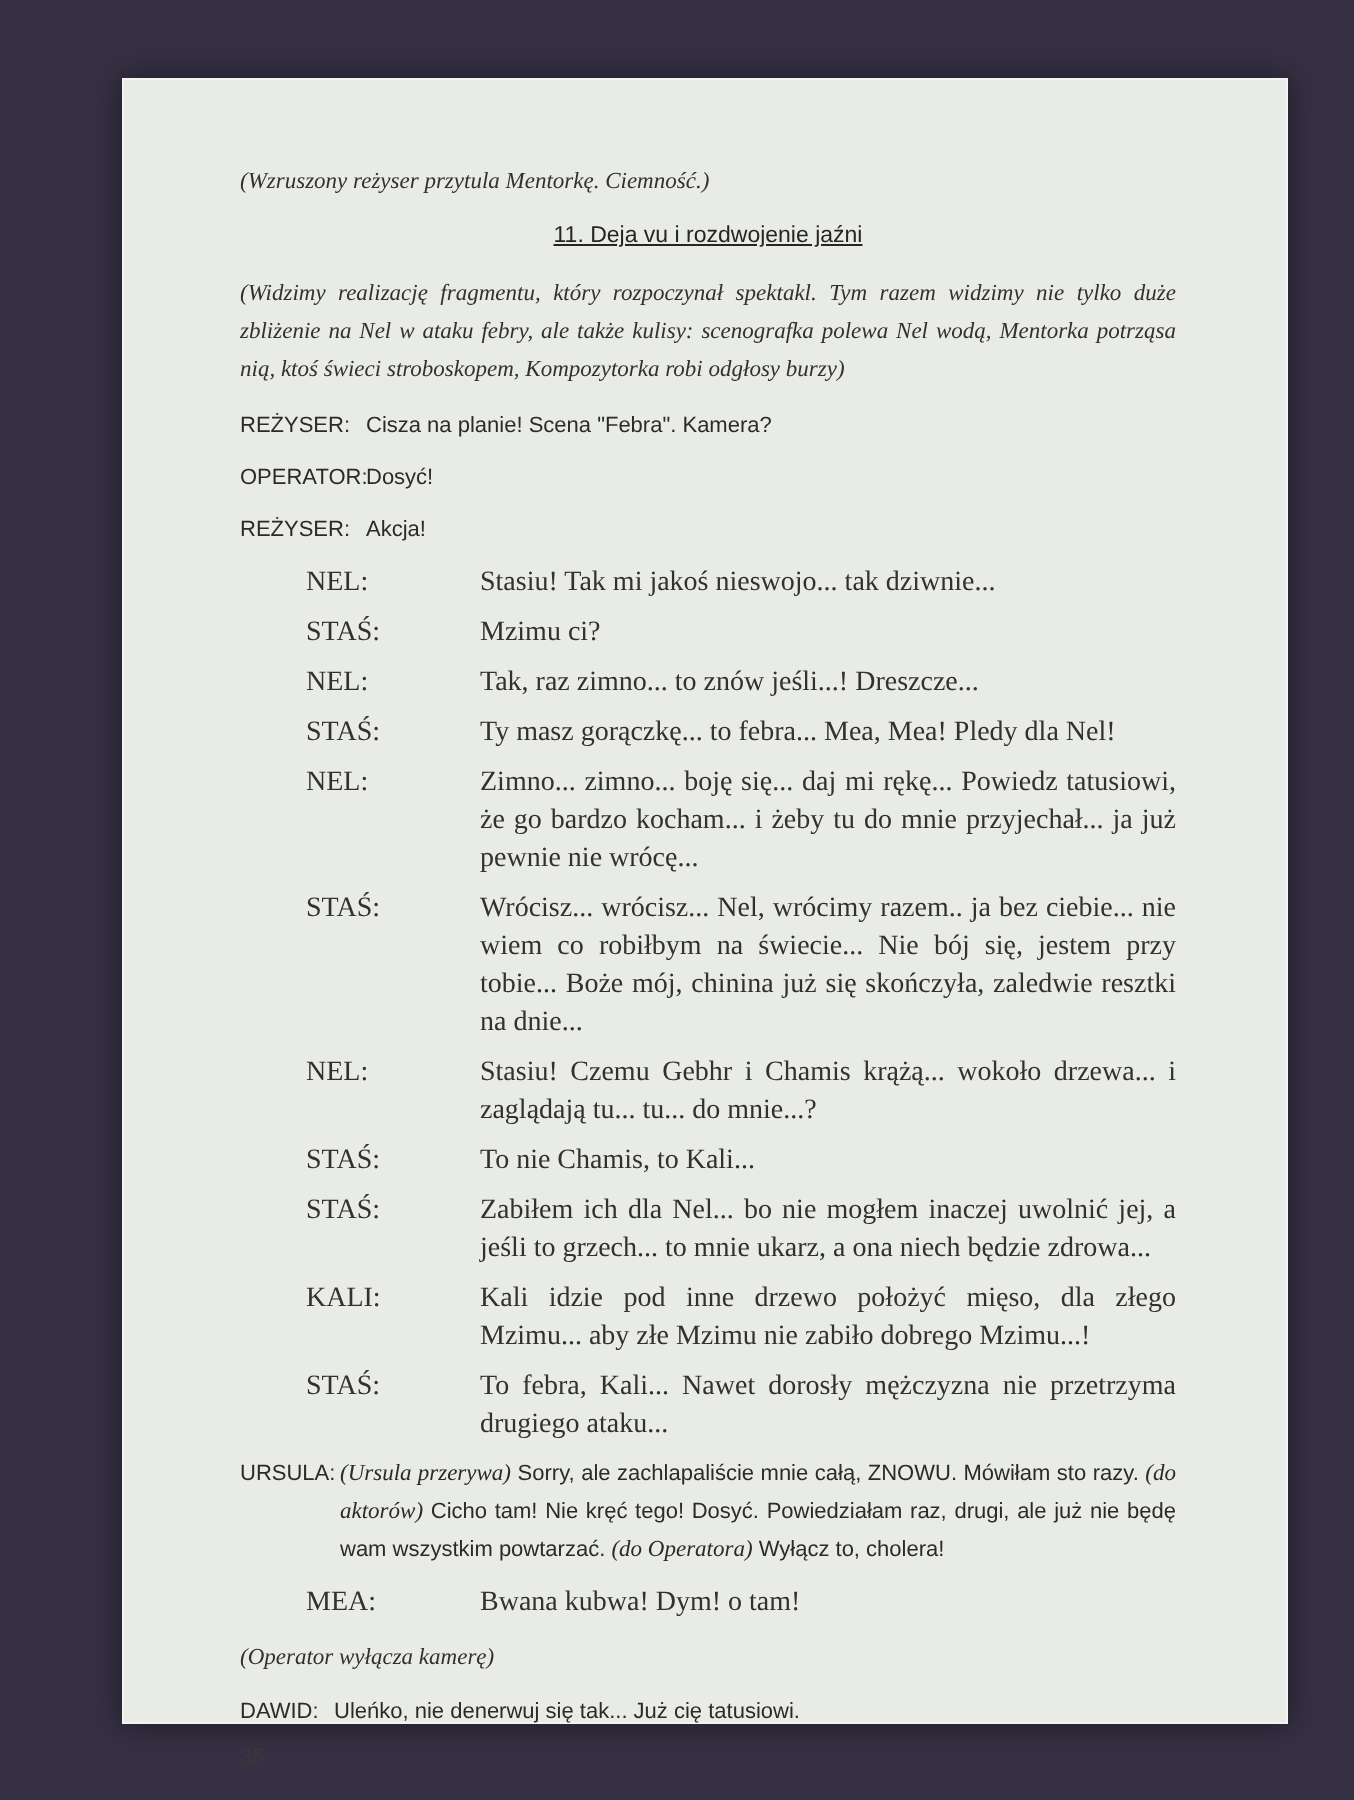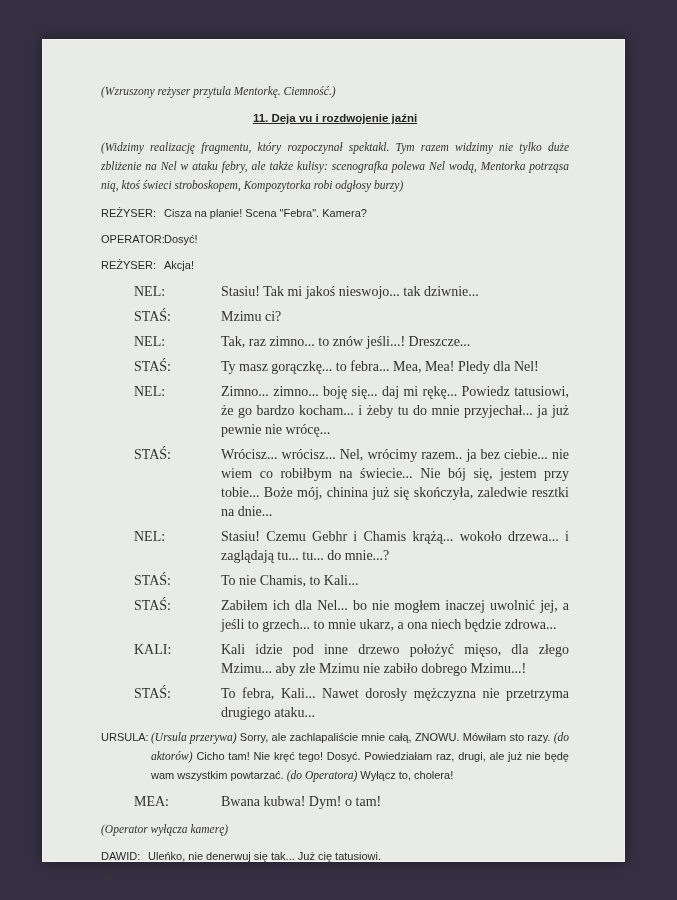--- a/index.html
+++ b/index.html
@@ -5,21 +5,21 @@
   html,body{margin:0;padding:0;}
   body{
     width:677px;height:900px;
     background:#353043;
     overflow:hidden;
     font-family:"Liberation Sans",sans-serif;
     position:relative;
   }
   .paper{
     position:absolute;
-    left:42px;top:39px;
+    left:61px;top:39px;
     width:583px;height:823px;
     background:#e9ebe6;
     border:1px solid #f2f4ef;
     box-sizing:border-box;
     box-shadow:0 0 14px rgba(0,0,0,.45);
     color:#2e2d2b;
   }
   .content{
     padding:44px 55px 0 58px;
     font-size:11px;
@@ -33,21 +33,21 @@
     margin:0 0 10px 0;
     color:#333130;
   }
   .scene-desc{
     text-align:justify;
     line-height:19px;
     margin:0 0 9px 0;
   }
   .heading{
     font-family:"Liberation Sans",sans-serif;
-    font-weight:bold;
+    font-weight:normal;
     font-size:11.5px;
     text-decoration:underline;
     text-align:center;
     margin:13px 0 14px 0;
     color:#262524;
   }
   
   .row{display:flex;align-items:flex-start;margin:0 0 7px 0;}
   .row .label{flex:none;white-space:nowrap;}
   .row .text{flex:1;margin:0;text-align:justify;line-height:19px;}

